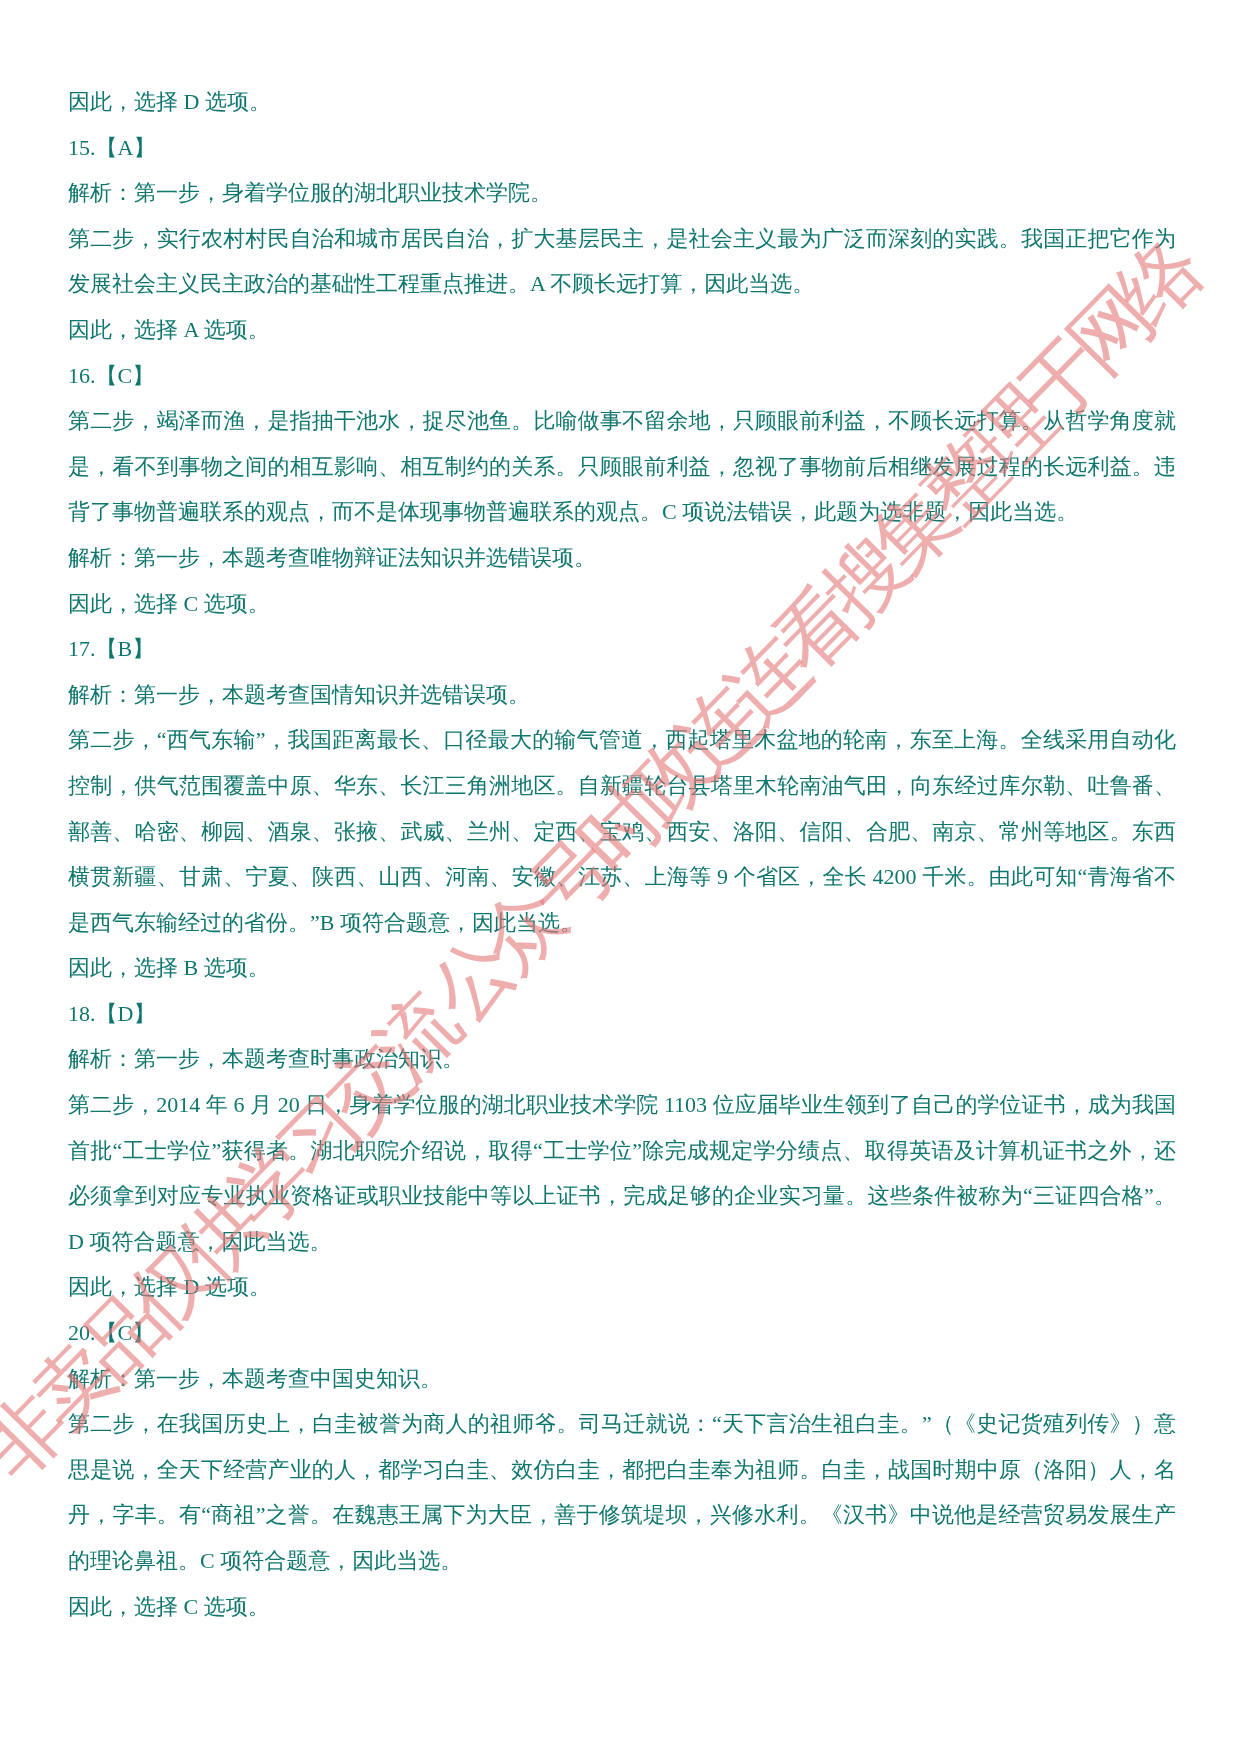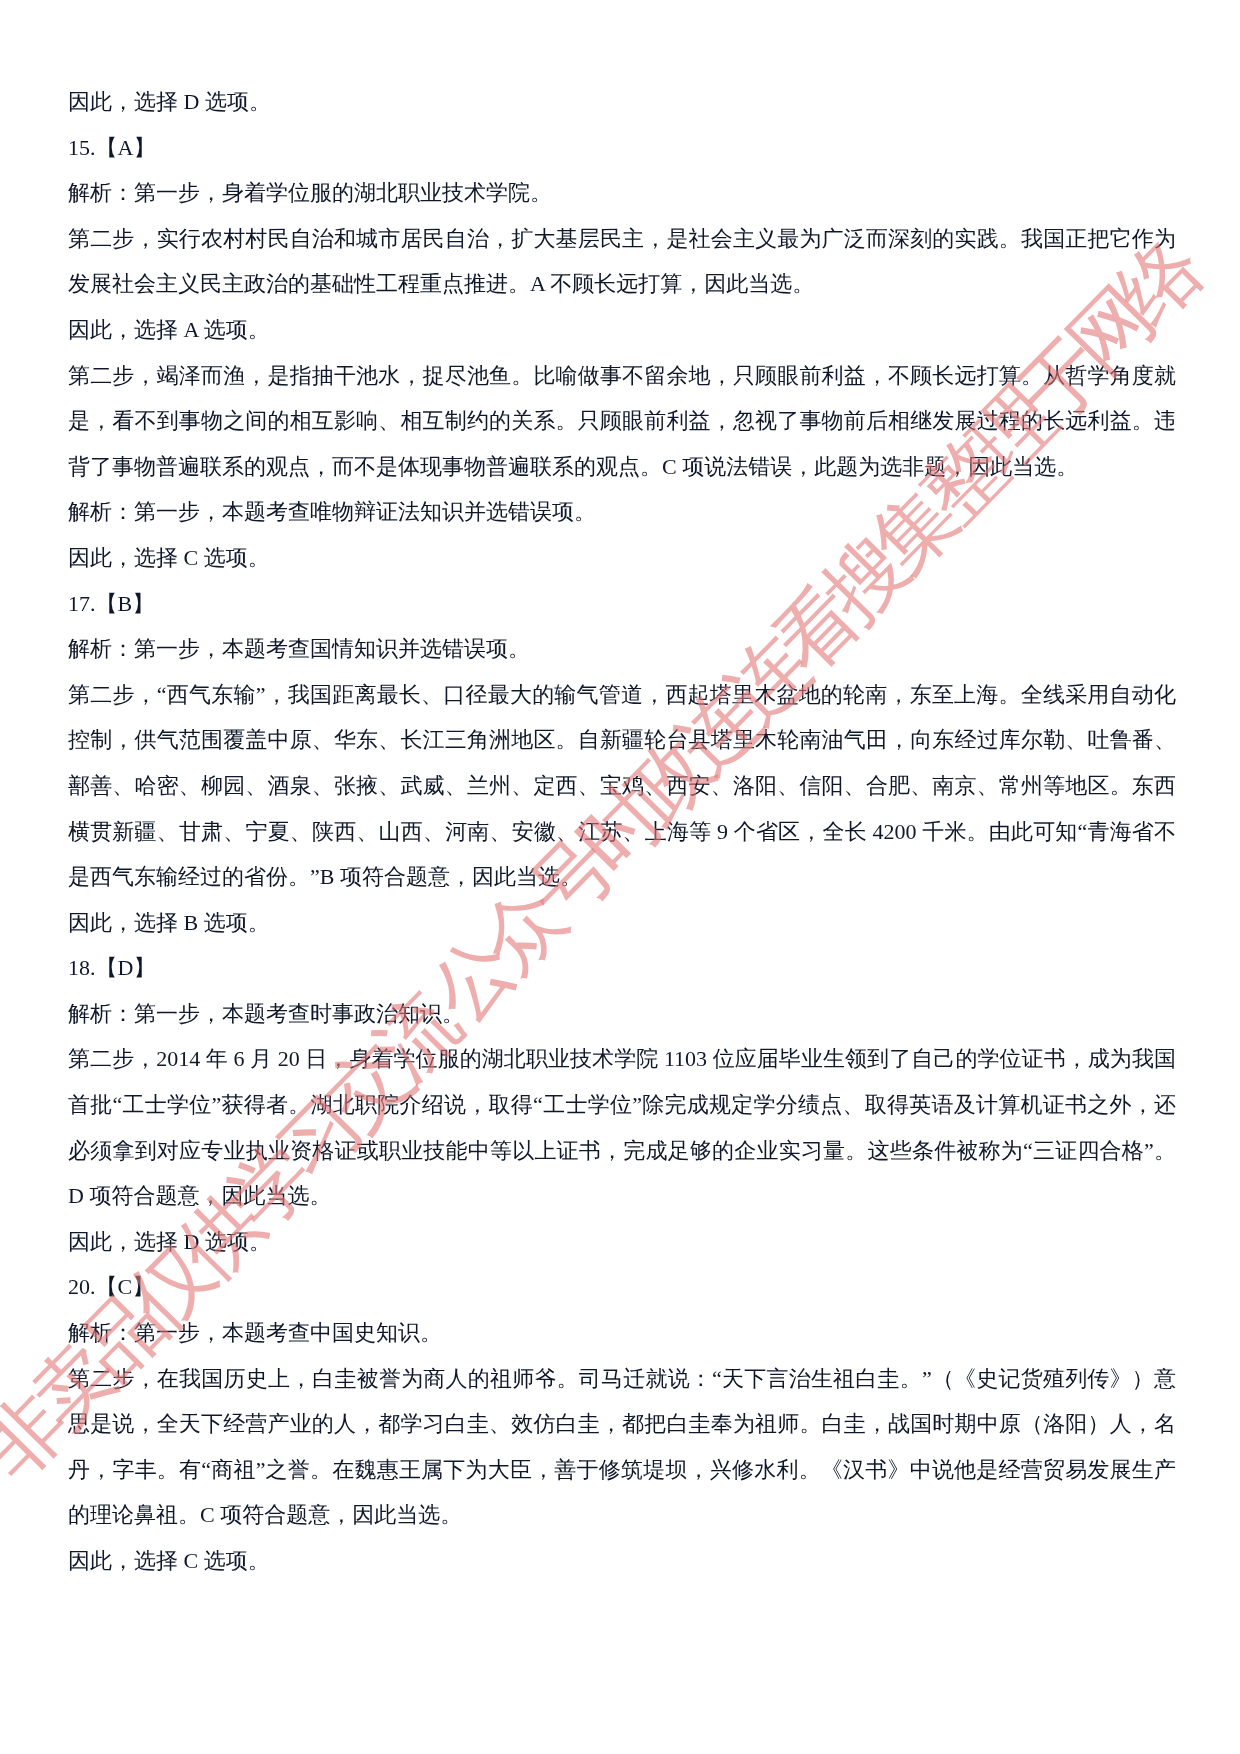--- a/index.html
+++ b/index.html
@@ -15,21 +15,21 @@
     overflow: hidden;
     font-family: "Liberation Serif", "DejaVu Serif", serif;
   }
   .content {
     position: absolute;
     left: 68px;
     top: 79px;
     width: 1108px;
     font-size: 22px;
     line-height: 45.6px;
-    color: #0f172a;
+    color: #0f766e;
     text-align: justify;
     text-align-last: left;
   }
   .content p {
     margin: 0;
     padding: 0;
   }
   .watermark {
     position: absolute;
     left: -270px;
@@ -49,20 +49,21 @@
 </head>
 <body>
 
 <div class="page">
   <div class="content" id="content">
       <p>因此，选择 D 选项。</p>
       <p>15.【A】</p>
       <p>解析：第一步，身着学位服的湖北职业技术学院。</p>
       <p>第二步，实行农村村民自治和城市居民自治，扩大基层民主，是社会主义最为广泛而深刻的实践。我国正把它作为发展社会主义民主政治的基础性工程重点推进。A 不顾长远打算，因此当选。</p>
       <p>因此，选择 A 选项。</p>
+      <p>16.【C】</p>
       <p>第二步，竭泽而渔，是指抽干池水，捉尽池鱼。比喻做事不留余地，只顾眼前利益，不顾长远打算。从哲学角度就是，看不到事物之间的相互影响、相互制约的关系。只顾眼前利益，忽视了事物前后相继发展过程的长远利益。违背了事物普遍联系的观点，而不是体现事物普遍联系的观点。C 项说法错误，此题为选非题，因此当选。</p>
       <p>解析：第一步，本题考查唯物辩证法知识并选错误项。</p>
       <p>因此，选择 C 选项。</p>
       <p>17.【B】</p>
       <p>解析：第一步，本题考查国情知识并选错误项。</p>
       <p>第二步，“西气东输”，我国距离最长、口径最大的输气管道，西起塔里木盆地的轮南，东至上海。全线采用自动化控制，供气范围覆盖中原、华东、长江三角洲地区。自新疆轮台县塔里木轮南油气田，向东经过库尔勒、吐鲁番、鄯善、哈密、柳园、酒泉、张掖、武威、兰州、定西、宝鸡、西安、洛阳、信阳、合肥、南京、常州等地区。东西横贯新疆、甘肃、宁夏、陕西、山西、河南、安徽、江苏、上海等 9 个省区，全长 4200 千米。由此可知“青海省不是西气东输经过的省份。”B 项符合题意，因此当选。</p>
       <p>因此，选择 B 选项。</p>
       <p>18.【D】</p>
       <p>解析：第一步，本题考查时事政治知识。</p>
       <p>第二步，2014 年 6 月 20 日，身着学位服的湖北职业技术学院 1103 位应届毕业生领到了自己的学位证书，成为我国首批“工士学位”获得者。湖北职院介绍说，取得“工士学位”除完成规定学分绩点、取得英语及计算机证书之外，还必须拿到对应专业执业资格证或职业技能中等以上证书，完成足够的企业实习量。这些条件被称为“三证四合格”。D 项符合题意，因此当选。</p>

